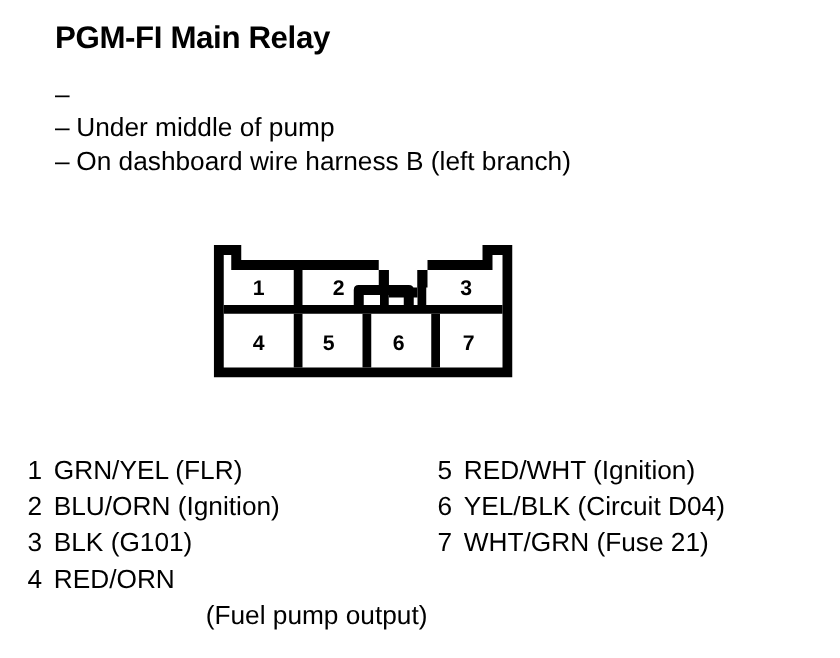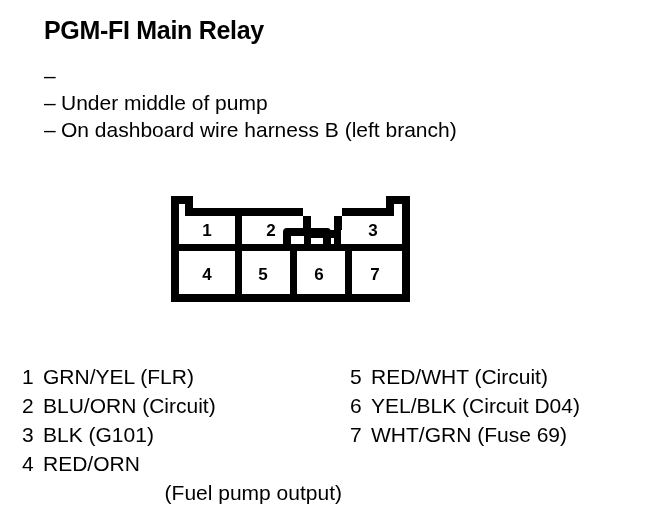--- a/index.html
+++ b/index.html
@@ -190,47 +190,47 @@
 
 <div id="pin-legend-left">
 
   <div class="legend-row">
     <span class="legend-num">1</span>
     <span class="legend-label">GRN/YEL (FLR)</span>
   </div>
 
   <div class="legend-row">
     <span class="legend-num">2</span>
-    <span class="legend-label">BLU/ORN (Circuit)</span>
+    <span class="legend-label">BLU/ORN (Ignition)</span>
   </div>
 
   <div class="legend-row">
     <span class="legend-num">3</span>
     <span class="legend-label">BLK (G101)</span>
   </div>
 
   <div class="legend-row">
     <span class="legend-num">4</span>
     <span class="legend-label">RED/ORN</span>
   </div>
 
   <div class="legend-cont">(Fuel pump output)</div>
 
 </div>
 
 <div id="pin-legend-right">
 
   <div class="legend-row">
     <span class="legend-num">5</span>
-    <span class="legend-label">RED/WHT (Circuit)</span>
+    <span class="legend-label">RED/WHT (Ignition)</span>
   </div>
 
   <div class="legend-row">
     <span class="legend-num">6</span>
     <span class="legend-label">YEL/BLK (Circuit D04)</span>
   </div>
 
   <div class="legend-row">
     <span class="legend-num">7</span>
-    <span class="legend-label">WHT/GRN (Fuse 69)</span>
+    <span class="legend-label">WHT/GRN (Fuse 21)</span>
   </div>
 
 </div>
 
 </body></html>

